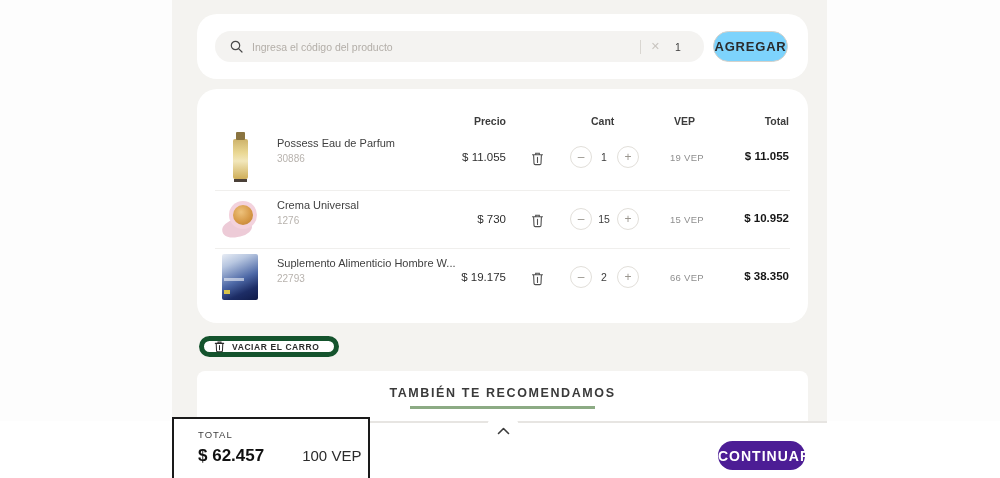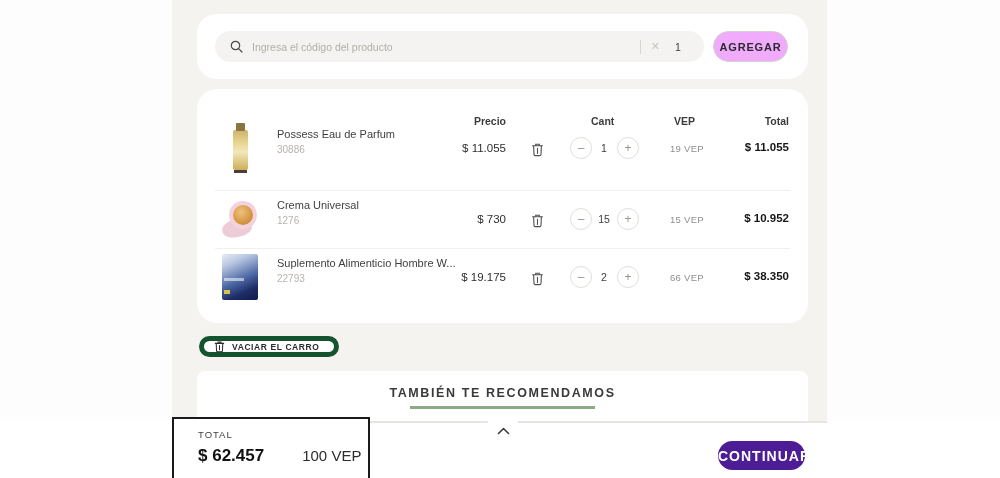--- a/index.html
+++ b/index.html
@@ -17,34 +17,34 @@
 
   
   .search-pill { position:absolute; left:18px; top:17px; width:489px; height:31px;
                  background:#f4f3f1; border-radius:16px; display:flex; align-items:center; }
   .search-icon-wrap { margin-left:15px; display:flex; align-items:center; }
   .search-placeholder { margin-left:9px; font-size:10.5px; color:#b3aea8; flex:1; }
   .pill-divider { width:1px; height:14px; background:#d9d6d1; margin-right:10px; }
   .clear-x { color:#c8c4bf; font-size:11px; margin-right:14px; cursor:default; }
   .search-qty { font-size:10.5px; color:#3c3c3c; margin-right:22px; min-width:8px; text-align:center; }
   .btn-agregar { position:absolute; right:20px; top:17px; width:75px; height:31px;
-                 background:#f0abfc; border:1.5px solid #d5d2cc; border-radius:16px;
-                 font-size:11px; font-weight:bold; letter-spacing:0.8px; color:#2b2b2b;
+                 background:#7dd3fc; border:1.5px solid #d5d2cc; border-radius:16px;
+                 font-size:13px; font-weight:bold; letter-spacing:0.8px; color:#2b2b2b;
                  font-family:"Liberation Sans", sans-serif; cursor:pointer; }
 
   
   .thead span { position:absolute; top:26px; font-size:10.5px; font-weight:bold; color:#3c3c3c; }
   .th-precio { right:302px; }
   .th-cant   { left:394px; }
   .th-vep    { left:477px; }
   .th-total  { right:19px; }
 
   
   .row { position:absolute; left:0; width:611px; height:58px; }
-  .row-0 { top:30px;padding-left:6px; } .row-1 { top:101px; } .row-2 { top:159px; }
+  .row-0 { top:39px;padding-left:6px; } .row-1 { top:101px; } .row-2 { top:159px; }
   .row-sep { position:absolute; left:18px; right:18px; height:1px; background:#f0efed; }
   .sep-1 { top:101px; } .sep-2 { top:159px; }
 
   .prod-img { position:absolute; left:25px; top:3px; width:36px; height:52px;
               display:flex; align-items:center; justify-content:center; }
   .p-name { position:absolute; left:80px; top:9px; font-size:11px; color:#3f3f3f; white-space:nowrap; }
   .p-code { position:absolute; left:80px; top:25px; font-size:10px; color:#b8b3ae; }
   .p-price { position:absolute; right:302px; top:23px; font-size:11.5px; color:#2e2e2e; }
   .trash-btn { position:absolute; left:330px; top:20px; width:20px; height:20px; background:none;
                border:none; cursor:pointer; display:flex; align-items:center; justify-content:center; }

